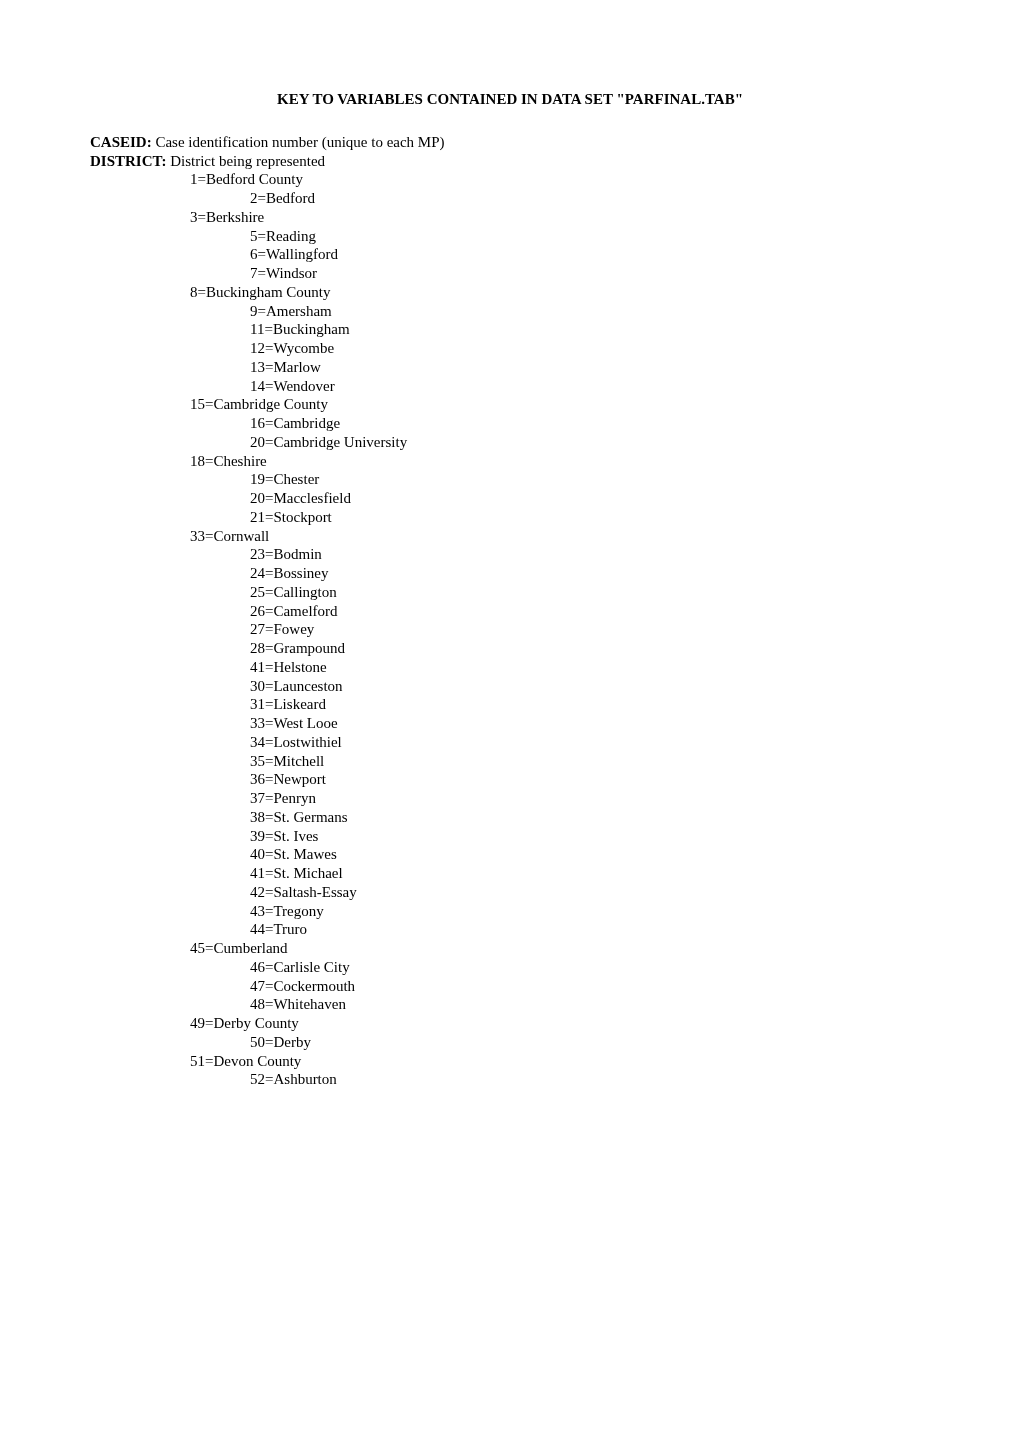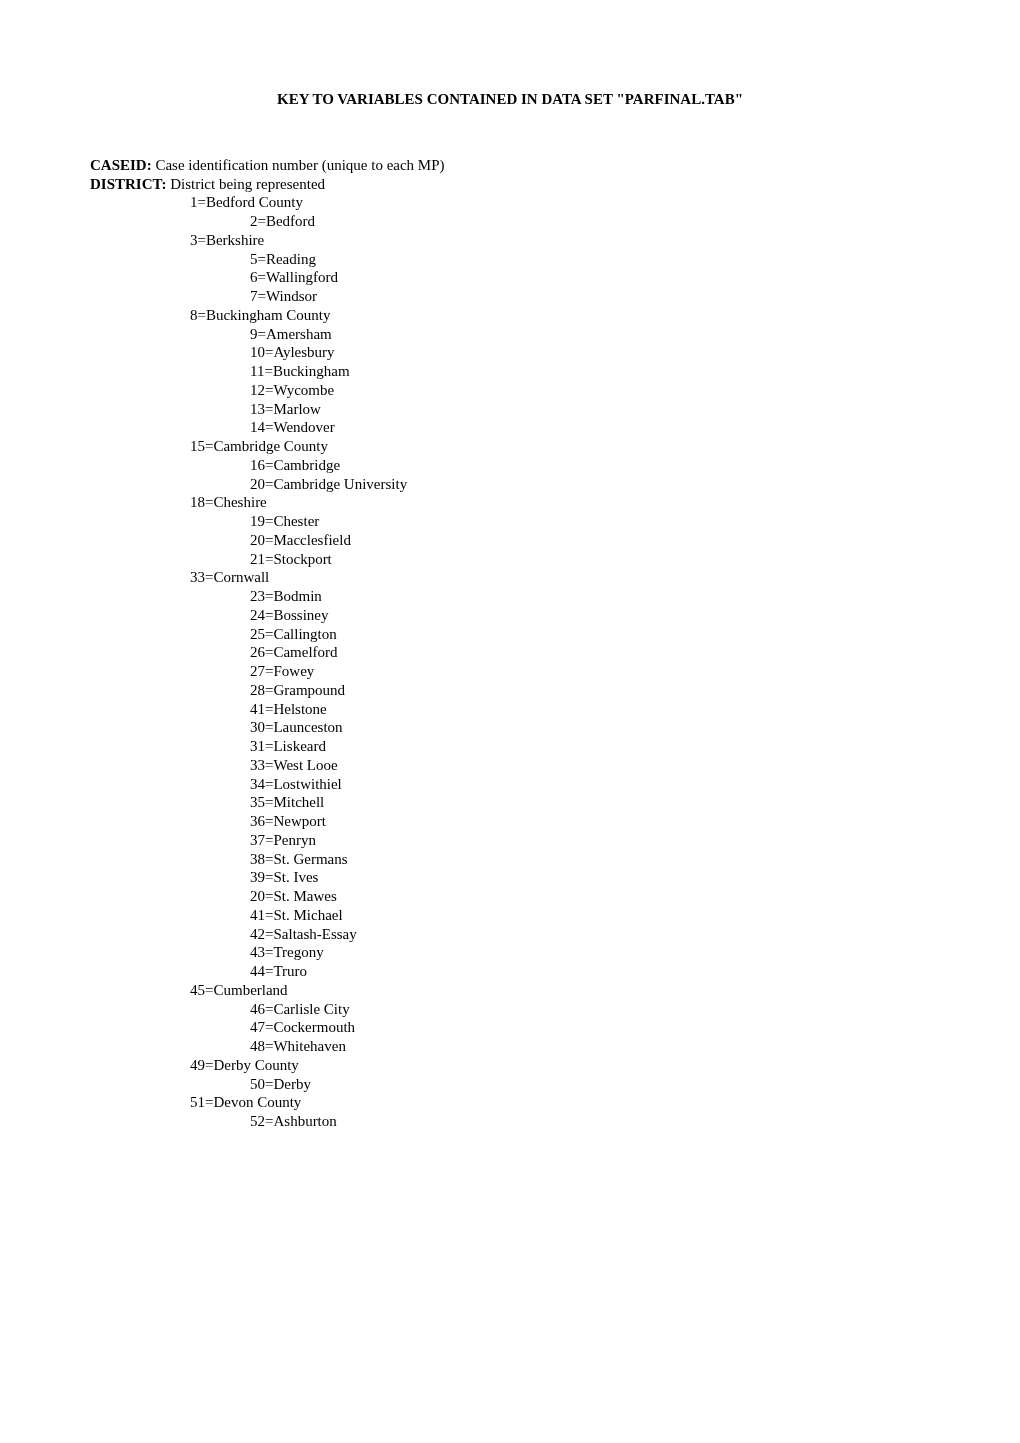--- a/index.html
+++ b/index.html
@@ -9,21 +9,21 @@
     color: #000;
     margin: 0;
     padding: 90px 90px 90px 90px;
     width: 1020px;
     box-sizing: border-box;
     line-height: 1.25;
   }
   .title {
     font-weight: bold;
     text-align: center;
-    margin-bottom: 47px;
+    margin-bottom: 24px;
     font-size: 15px;
   }
   .var-line { margin: 0; }
   .label { font-weight: bold; }
   .indent-1 { padding-left: 100px; }
   .indent-2 { padding-left: 160px; }
 </style>
 </head>
 <body>
 
@@ -39,21 +39,20 @@
 
 <div id="district-list">
     <div class="indent-1">1=Bedford County</div>
     <div class="indent-2">2=Bedford</div>
     <div class="indent-1">3=Berkshire</div>
     <div class="indent-2">5=Reading</div>
     <div class="indent-2">6=Wallingford</div>
     <div class="indent-2">7=Windsor</div>
     <div class="indent-1">8=Buckingham County</div>
     <div class="indent-2">9=Amersham</div>
-    <div class="indent-2">10=Aylesbury</div>
     <div class="indent-2">11=Buckingham</div>
     <div class="indent-2">12=Wycombe</div>
     <div class="indent-2">13=Marlow</div>
     <div class="indent-2">14=Wendover</div>
     <div class="indent-1">15=Cambridge County</div>
     <div class="indent-2">16=Cambridge</div>
     <div class="indent-2">20=Cambridge University</div>
     <div class="indent-1">18=Cheshire</div>
     <div class="indent-2">19=Chester</div>
     <div class="indent-2">20=Macclesfield</div>
@@ -68,21 +67,21 @@
     <div class="indent-2">41=Helstone</div>
     <div class="indent-2">30=Launceston</div>
     <div class="indent-2">31=Liskeard</div>
     <div class="indent-2">33=West Looe</div>
     <div class="indent-2">34=Lostwithiel</div>
     <div class="indent-2">35=Mitchell</div>
     <div class="indent-2">36=Newport</div>
     <div class="indent-2">37=Penryn</div>
     <div class="indent-2">38=St. Germans</div>
     <div class="indent-2">39=St. Ives</div>
-    <div class="indent-2">20=St. Mawes</div>
+    <div class="indent-2">40=St. Mawes</div>
     <div class="indent-2">41=St. Michael</div>
     <div class="indent-2">42=Saltash-Essay</div>
     <div class="indent-2">43=Tregony</div>
     <div class="indent-2">44=Truro</div>
     <div class="indent-1">45=Cumberland</div>
     <div class="indent-2">46=Carlisle City</div>
     <div class="indent-2">47=Cockermouth</div>
     <div class="indent-2">48=Whitehaven</div>
     <div class="indent-1">49=Derby County</div>
     <div class="indent-2">50=Derby</div>

